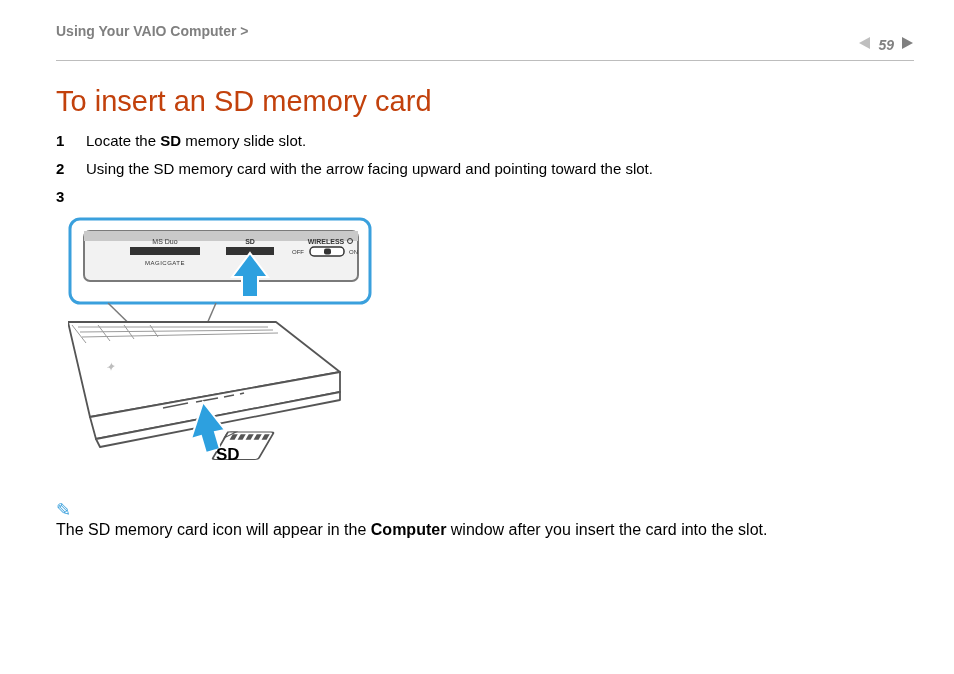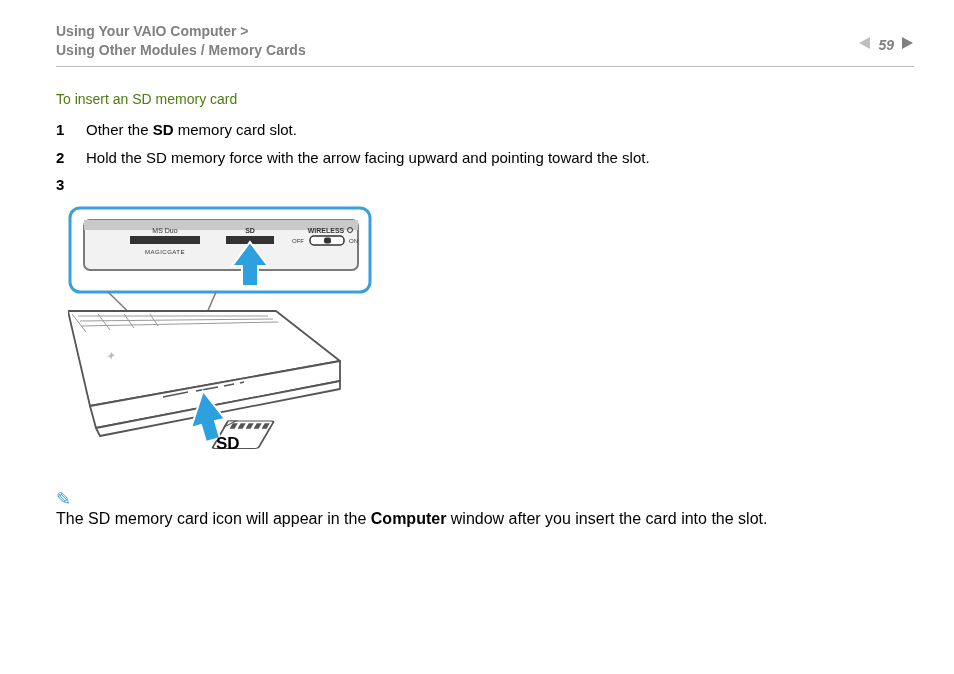--- a/index.html
+++ b/index.html
@@ -43,22 +43,22 @@
   }
   .nav-arrow {
     display: inline-block;
   }
   .hr {
     margin-top: 6px;
     border: none;
     border-top: 1px solid #bdbdbd;
   }
   .title {
-    color: #4d7c0f;
-    font-size: 14px;
+    color: #c2410c;
+    font-size: 29px;
     font-weight: normal;
     margin-top: 24px;
     margin-bottom: 12px;
   }
   .steps {
     list-style: none;
     padding: 0;
     margin: 0 0 10px 0;
   }
   .steps li {
@@ -97,21 +97,20 @@
   }
 </style>
 </head>
 <body>
 
 <div class="page">
 
   <div class="header">
     <div class="breadcrumb">
       <span>Using Your VAIO Computer &gt;</span><br>
-      <span>Using Other Modules / Memory Cards</span>
     </div>
     <div class="pagenav">
       <span class="nav-arrow">
         <svg width="14" height="14" viewBox="0 0 14 14">
             <polygon points="12,1 12,13 1,7" fill="#bfbfbf"></polygon>
           </svg>
       </span>
       <span class="pagenum">59</span>
       <span class="nav-arrow">
         <svg width="14" height="14" viewBox="0 0 14 14">
@@ -122,26 +121,26 @@
   </div>
 
   <hr class="hr">
 
   <div class="title">To insert an SD memory card</div>
 
   <ol class="steps">
     <li>
       <span class="step-num">1</span>
       <span class="step-body">
-        <span>Other the </span><span class="b">SD</span><span> memory card slot.</span>
+        <span>Locate the </span><span class="b">SD</span><span> memory slide slot.</span>
       </span>
     </li>
     <li>
       <span class="step-num">2</span>
-      <span class="step-body">Hold the SD memory force with the arrow facing upward and pointing toward the slot.</span>
+      <span class="step-body">Using the SD memory card with the arrow facing upward and pointing toward the slot.</span>
     </li>
     <li>
       <span class="step-num">3</span>
       <span class="step-body">
         <br>
       </span>
     </li>
   </ol>
 
   <div class="figure">

